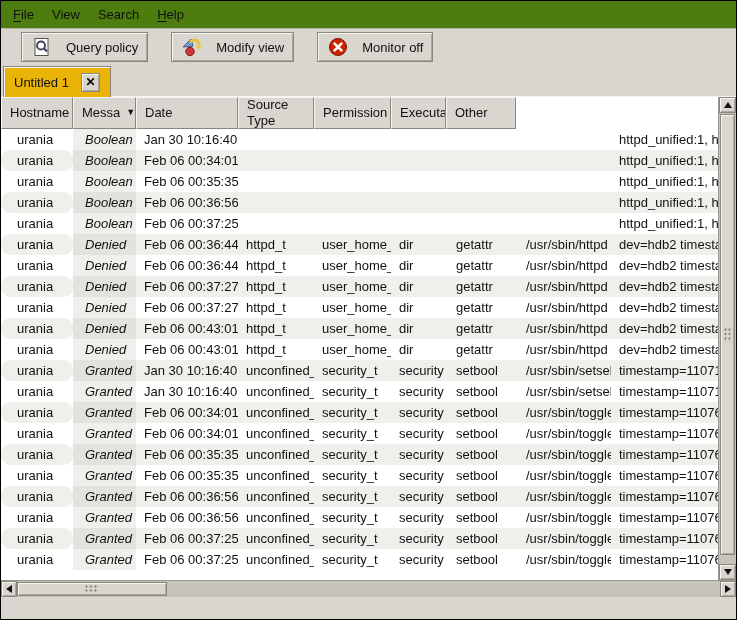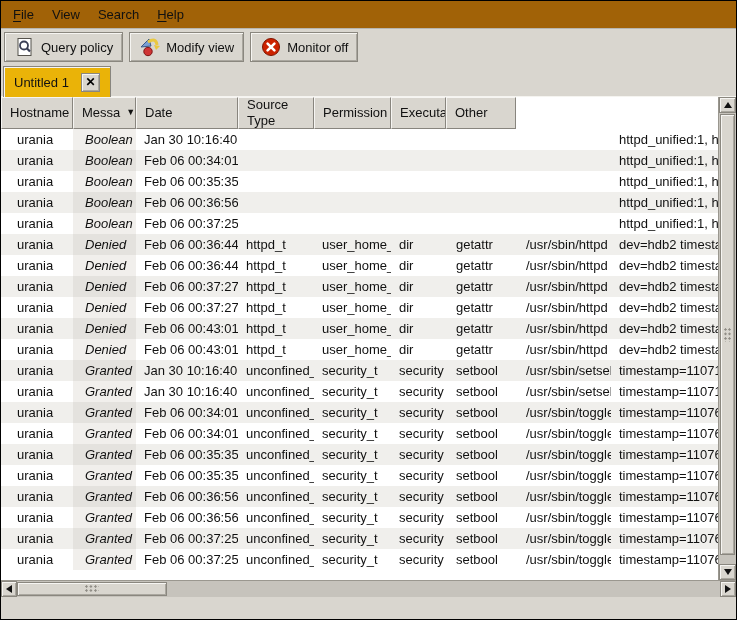--- a/index.html
+++ b/index.html
@@ -4,30 +4,30 @@
 <style>
   * { box-sizing: border-box; margin: 0; padding: 0; }
   html,body { width:737px; height:620px; overflow:hidden; }
   body { font-family:"Liberation Sans", sans-serif; font-size:13px; color:#111; }
 
   .window { width:737px; height:620px; border:1px solid #000; background:#d9d6cf;
             display:flex; flex-direction:column; }
 
   
   .menubar { height:28px; display:flex; align-items:center; padding-left:3px;
-             border-bottom:1px solid #b8b5ae; background:#a16207; flex:none; }
+             border-bottom:1px solid #b8b5ae; background:#4d7c0f; flex:none; }
   .menu-item { padding:4px 9px; cursor:default; }
   .accel { text-decoration:underline; text-underline-offset:2px; }
 
   
   .toolbar { height:36px; display:flex; align-items:center; padding-left:3px; gap:6px; flex:none; }
-  .tbtn { display:inline-flex; align-items:center; gap:5px; height:30px; padding:0 9px;
+  .tbtn { display:inline-flex; align-items:center; gap:13px; height:30px; padding:0 9px;
           background:#d9d6cf; border:1px solid #8a877f;
           box-shadow: inset 1px 1px 0 #f6f5f2, inset -1px -1px 0 #aaa79f;
-          font-family:inherit; font-size:13px; color:#111; cursor:default; }
+          font-family:inherit; font-size:13px; color:#111; cursor:default;margin-left:17px; }
   .ticon { width:22px; height:22px; display:inline-flex; align-items:center; justify-content:center; }
   .ticon svg { display:block; }
 
   
   .tabrow { height:32px; flex:none; position:relative; border-bottom:1px solid #f5f4f0; }
   .tab { position:absolute; left:2px; top:1px; bottom:-1px; width:108px;
          background:#eab308; display:flex; align-items:center; padding:0 10px;
          border:1px solid #88857e; border-bottom:none;
          box-shadow: inset 1px 1px 0 #f6f5f2; }
   .tab-label { flex:1; }
@@ -44,21 +44,21 @@
   .thead { height:32px; flex:none; }
   .th { background:#d9d6cf; border-top:1px solid #f6f5f2; border-left:1px solid #f6f5f2;
         border-right:1px solid #88857e; border-bottom:1px solid #88857e;
         display:flex; align-items:center; padding:2px 6px 2px 8px; line-height:1.25;
         overflow:hidden; cursor:default; }
   .th-label { white-space:normal; }
   .sort-arrow { margin-left:6px; font-size:9px; color:#111; flex:none; }
   .tbody { flex:1; overflow:hidden; }
   .tr { height:21px; }
   .td { line-height:21px; white-space:nowrap; overflow:hidden; padding-left:8px; }
-  .col-hostname { padding-left:16px; }
+  .col-hostname { padding-left:16px;border-radius:9px; }
   .col-message  { padding-left:12px;font-style:italic; }
   .col-permission, .col-executable { padding-left:10px; }
   .tr:nth-child(even) .td { background:#f0efec; }
   .tr:nth-child(odd)  .col-message { background:#f1efec; }
   .tr:nth-child(even) .col-message { background:#e4e2de; }
 
   
   .vscroll { width:18px; flex:none; display:flex; flex-direction:column;
              background:#c6c3bc; border-left:1px solid #9a978f; }
   .sbtn { height:16px; flex:none; background:#d9d6cf; border:1px solid #8a877f;

